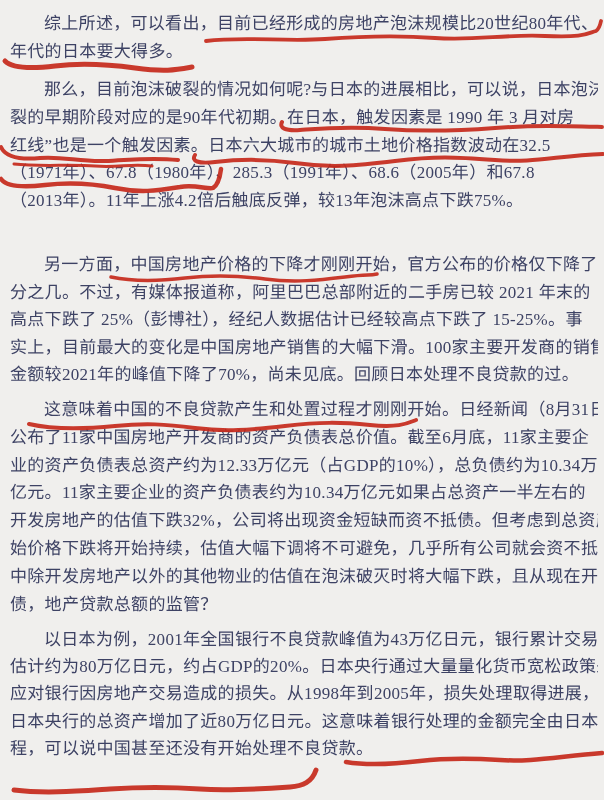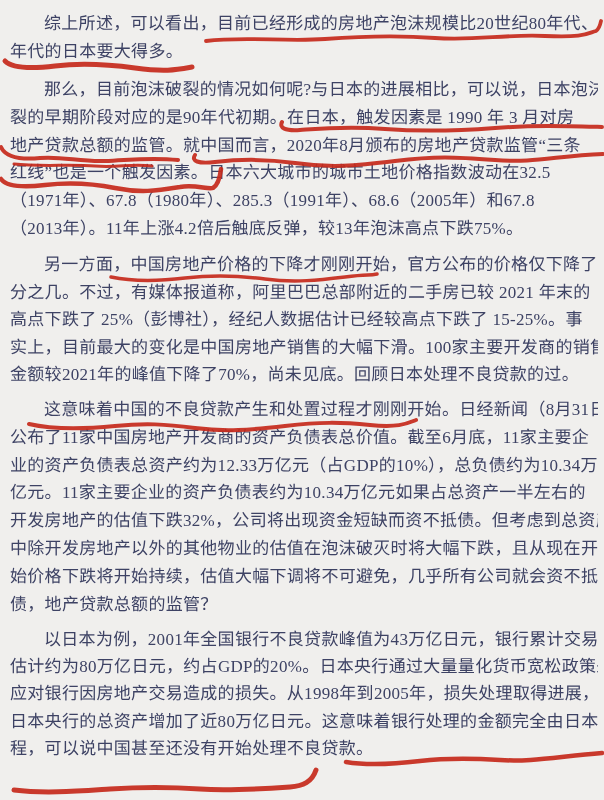--- a/index.html
+++ b/index.html
@@ -53,42 +53,41 @@
 <body>
 
 <div class="para" id="p1">
   <div class="ln first">综上所述，可以看出，目前已经形成的房地产泡沫规模比20世纪80年代、90</div>
   <div class="ln">年代的日本要大得多。</div>
 </div>
 
 <div class="para" id="p2">
   <div class="ln first">那么，目前泡沫破裂的情况如何呢?与日本的进展相比，可以说，日本泡沫破</div>
   <div class="ln">裂的早期阶段对应的是90年代初期。在日本，触发因素是 1990 年 3 月对房</div>
-  <div class="ln">地产贷款总额的监管。就中国而言，2020年8月颁布的房地产贷款监管“三条</div>
   <div class="ln">红线”也是一个触发因素。日本六大城市的城市土地价格指数波动在32.5</div>
   <div class="ln">（1971年）、67.8（1980年）、285.3（1991年）、68.6（2005年）和67.8</div>
   <div class="ln">（2013年）。11年上涨4.2倍后触底反弹，较13年泡沫高点下跌75%。</div>
 </div>
 
 <div class="para" id="p3">
   <div class="ln first">另一方面，中国房地产价格的下降才刚刚开始，官方公布的价格仅下降了百</div>
   <div class="ln">分之几。不过，有媒体报道称，阿里巴巴总部附近的二手房已较 2021 年末的</div>
   <div class="ln">高点下跌了 25%（彭博社），经纪人数据估计已经较高点下跌了 15-25%。事</div>
   <div class="ln">实上，目前最大的变化是中国房地产销售的大幅下滑。100家主要开发商的销售</div>
   <div class="ln">金额较2021年的峰值下降了70%，尚未见底。回顾日本处理不良贷款的过。</div>
 </div>
 
 <div class="para" id="p4">
   <div class="ln first">这意味着中国的不良贷款产生和处置过程才刚刚开始。日经新闻（8月31日）</div>
   <div class="ln">公布了11家中国房地产开发商的资产负债表总价值。截至6月底，11家主要企</div>
   <div class="ln">业的资产负债表总资产约为12.33万亿元（占GDP的10%），总负债约为10.34万</div>
   <div class="ln">亿元。11家主要企业的资产负债表约为10.34万亿元如果占总资产一半左右的</div>
   <div class="ln">开发房地产的估值下跌32%，公司将出现资金短缺而资不抵债。但考虑到总资产</div>
+  <div class="ln">始价格下跌将开始持续，估值大幅下调将不可避免，几乎所有公司就会资不抵</div>
   <div class="ln">中除开发房地产以外的其他物业的估值在泡沫破灭时将大幅下跌，且从现在开</div>
-  <div class="ln">始价格下跌将开始持续，估值大幅下调将不可避免，几乎所有公司就会资不抵</div>
   <div class="ln">债，地产贷款总额的监管？</div>
 </div>
 
 <div class="para" id="p5">
   <div class="ln first">以日本为例，2001年全国银行不良贷款峰值为43万亿日元，银行累计交易额</div>
   <div class="ln">估计约为80万亿日元，约占GDP的20%。日本央行通过大量量化货币宽松政策来</div>
   <div class="ln">应对银行因房地产交易造成的损失。从1998年到2005年，损失处理取得进展，</div>
   <div class="ln">日本央行的总资产增加了近80万亿日元。这意味着银行处理的金额完全由日本</div>
   <div class="ln">程，可以说中国甚至还没有开始处理不良贷款。</div>
 </div>

